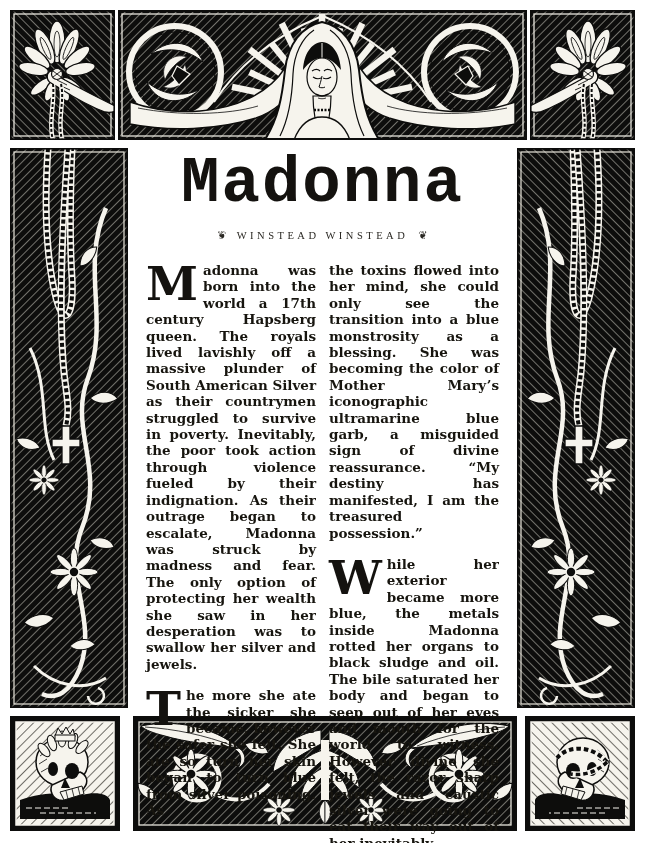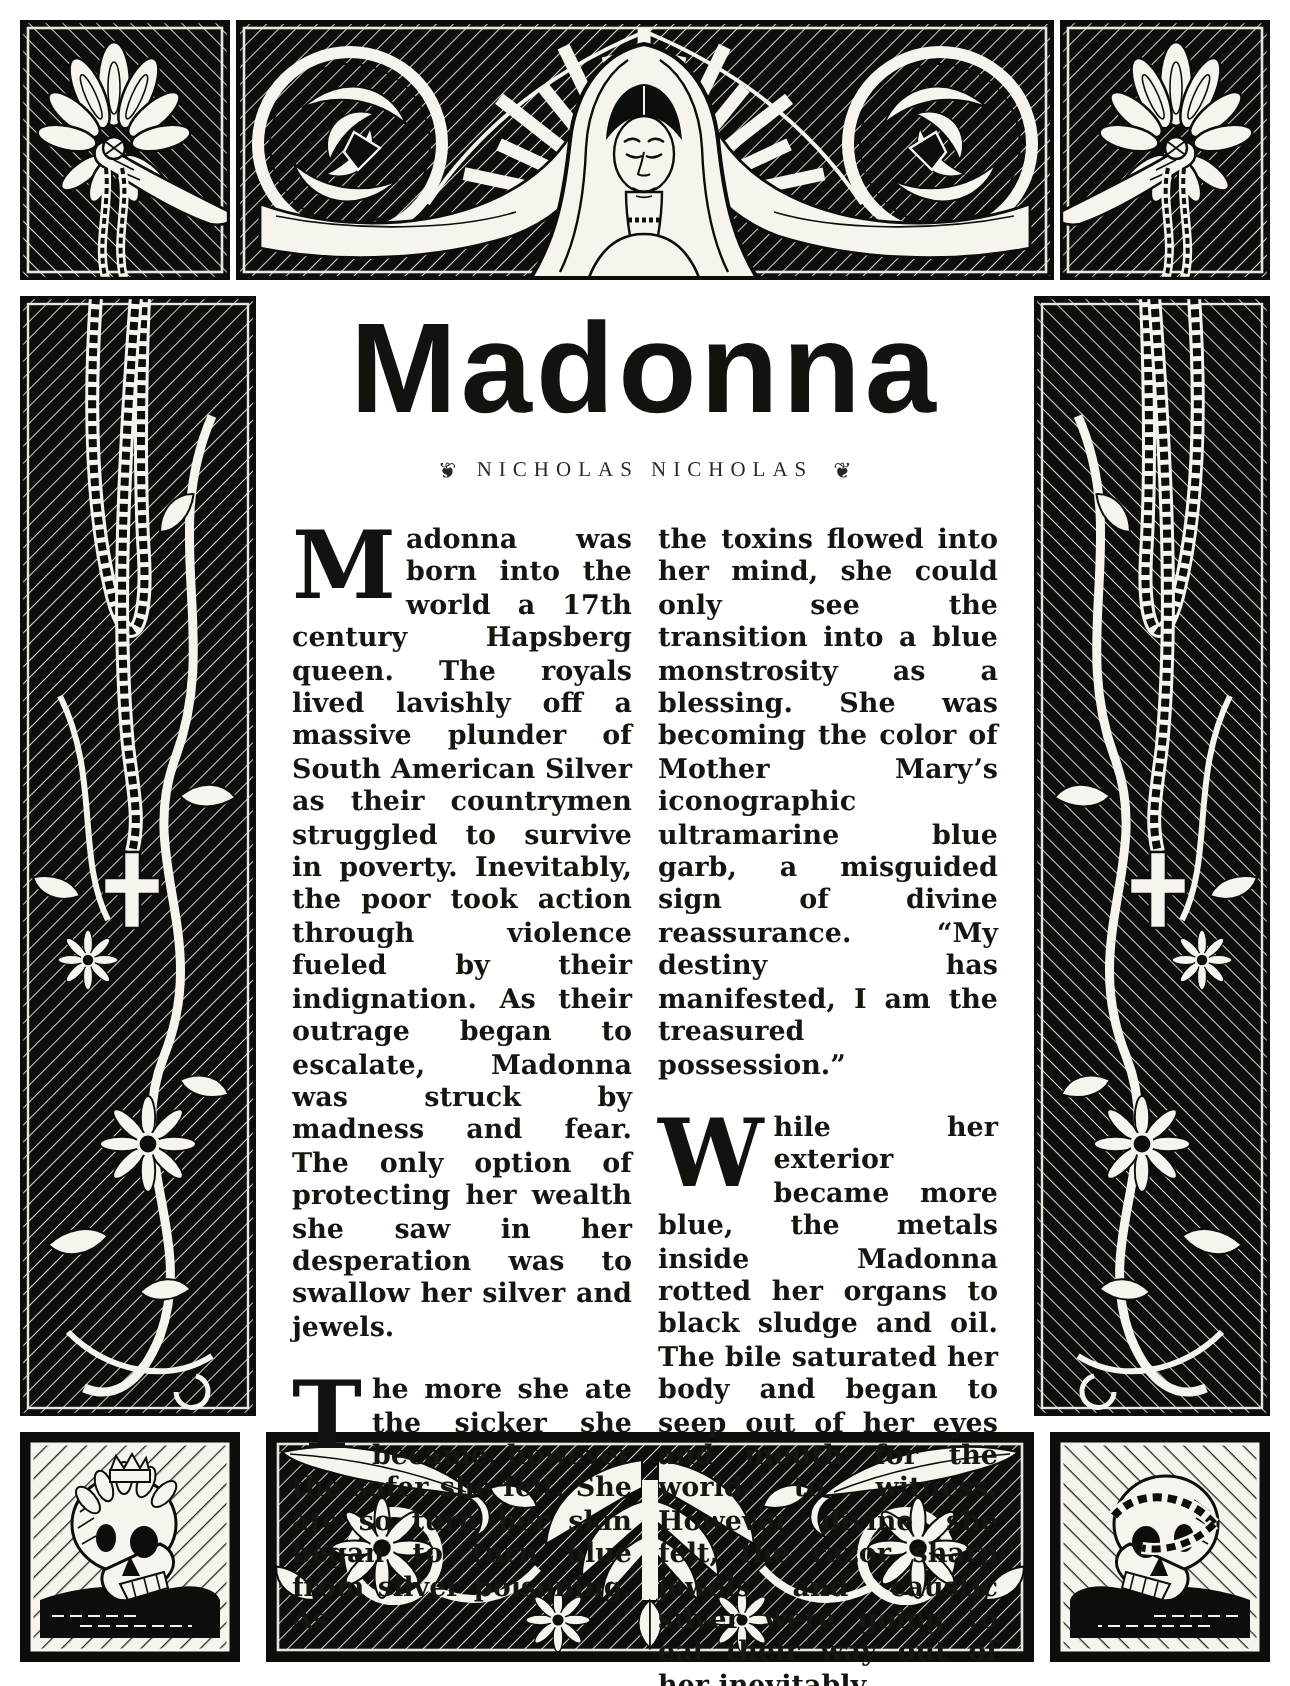--- a/index.html
+++ b/index.html
@@ -12,21 +12,21 @@
   .tc{left:118px;top:10px;width:409px;height:130px;}
   .tr{left:530px;top:10px;width:105px;height:130px;}
   .sl{left:10px;top:148px;width:118px;height:560px;}
   .sr{left:517px;top:148px;width:118px;height:560px;}
   .bl{left:10px;top:716px;width:110px;height:115px;}
   .bc{left:133px;top:716px;width:384px;height:115px;}
   .br{left:525px;top:716px;width:110px;height:115px;}
   
   .content{position:absolute;left:130px;top:142px;width:385px;height:572px;text-align:center;}
   h1.title{margin:6px 0 0 0;font-size:64px;line-height:72px;font-weight:700;letter-spacing:2px;
-           font-family:Liberation Sans, sans-serif;color:#14120f;}
+           font-family:Liberation Mono, monospace;color:#14120f;}
   .byline{margin-top:9px;font-size:10.5px;letter-spacing:3.5px;font-weight:400;
           font-family:"Liberation Serif", serif;color:#2a2823;
           display:flex;align-items:center;justify-content:center;gap:10px;}
   .fleuron{font-size:11px;letter-spacing:0;}
   .fleuron.left{transform:scaleX(-1);}
   .cols{display:flex;gap:13px;margin:20px 16px 0 16px;text-align:justify;}
   .col{flex:1;min-width:0;}
   .col p{margin:0 0 15px 0;font-size:13.5px;line-height:16.4px;font-weight:700;
          font-family:"DejaVu Serif", serif;color:#17150f;text-align:justify;}
   .dropcap{float:left;font-size:47px;line-height:40px;padding:2px 5px 0 0;font-weight:700;color:#14120f;}
@@ -296,21 +296,21 @@
           <path d="M28,46 C38,56 52,60 64,58" stroke="#0d0d0c" stroke-width="3.5" stroke-dasharray="4.5 3"></path>
         </g>
       </g>
     </svg>
   </div>
 
   <div class="content">
     <h1 class="title">Madonna</h1>
     <div class="byline">
       <span class="fleuron left">❦</span>
-      <span>NICHOLAS NICHOLAS</span>
+      <span>WINSTEAD WINSTEAD</span>
       <span class="fleuron">❦</span>
     </div>
 
     <div class="cols">
       <div class="col">
         <p><span class="dropcap">M</span><span>adonna was born into the world a 17th century Hapsberg queen. The royals lived lavishly off a massive plunder of South American Silver as their countrymen struggled to survive in poverty. Inevitably, the poor took action through violence fueled by their indignation. As their outrage began to escalate, Madonna was struck by madness and fear. The only option of protecting her wealth she saw in her desperation was to swallow her silver and jewels.</span></p>
         <p><span class="dropcap">T</span><span>he more she ate the sicker she became, however the safer she felt. She ate so turn her skin began to turn blue from silver poisoning. As</span></p>
       </div>
       <div class="col">
         <p><span>the toxins flowed into her mind, she could only see the transition into a blue monstrosity as a blessing. She was becoming the color of Mother Mary’s iconographic ultramarine blue garb, a misguided sign of divine reassurance. “My destiny has manifested, I am the treasured possession.”</span></p>

